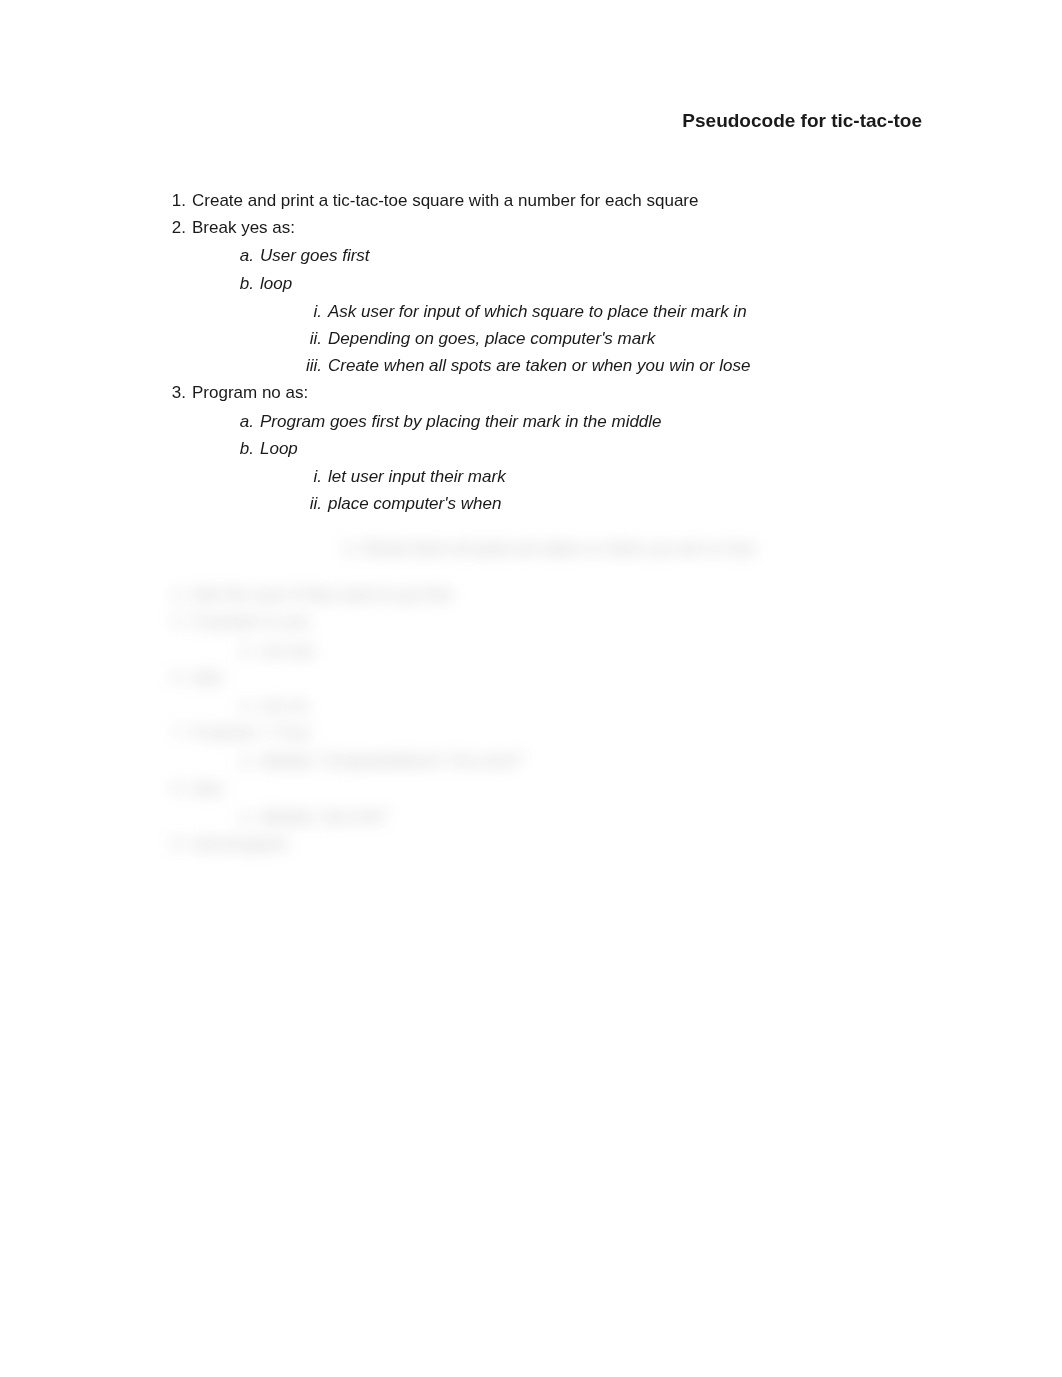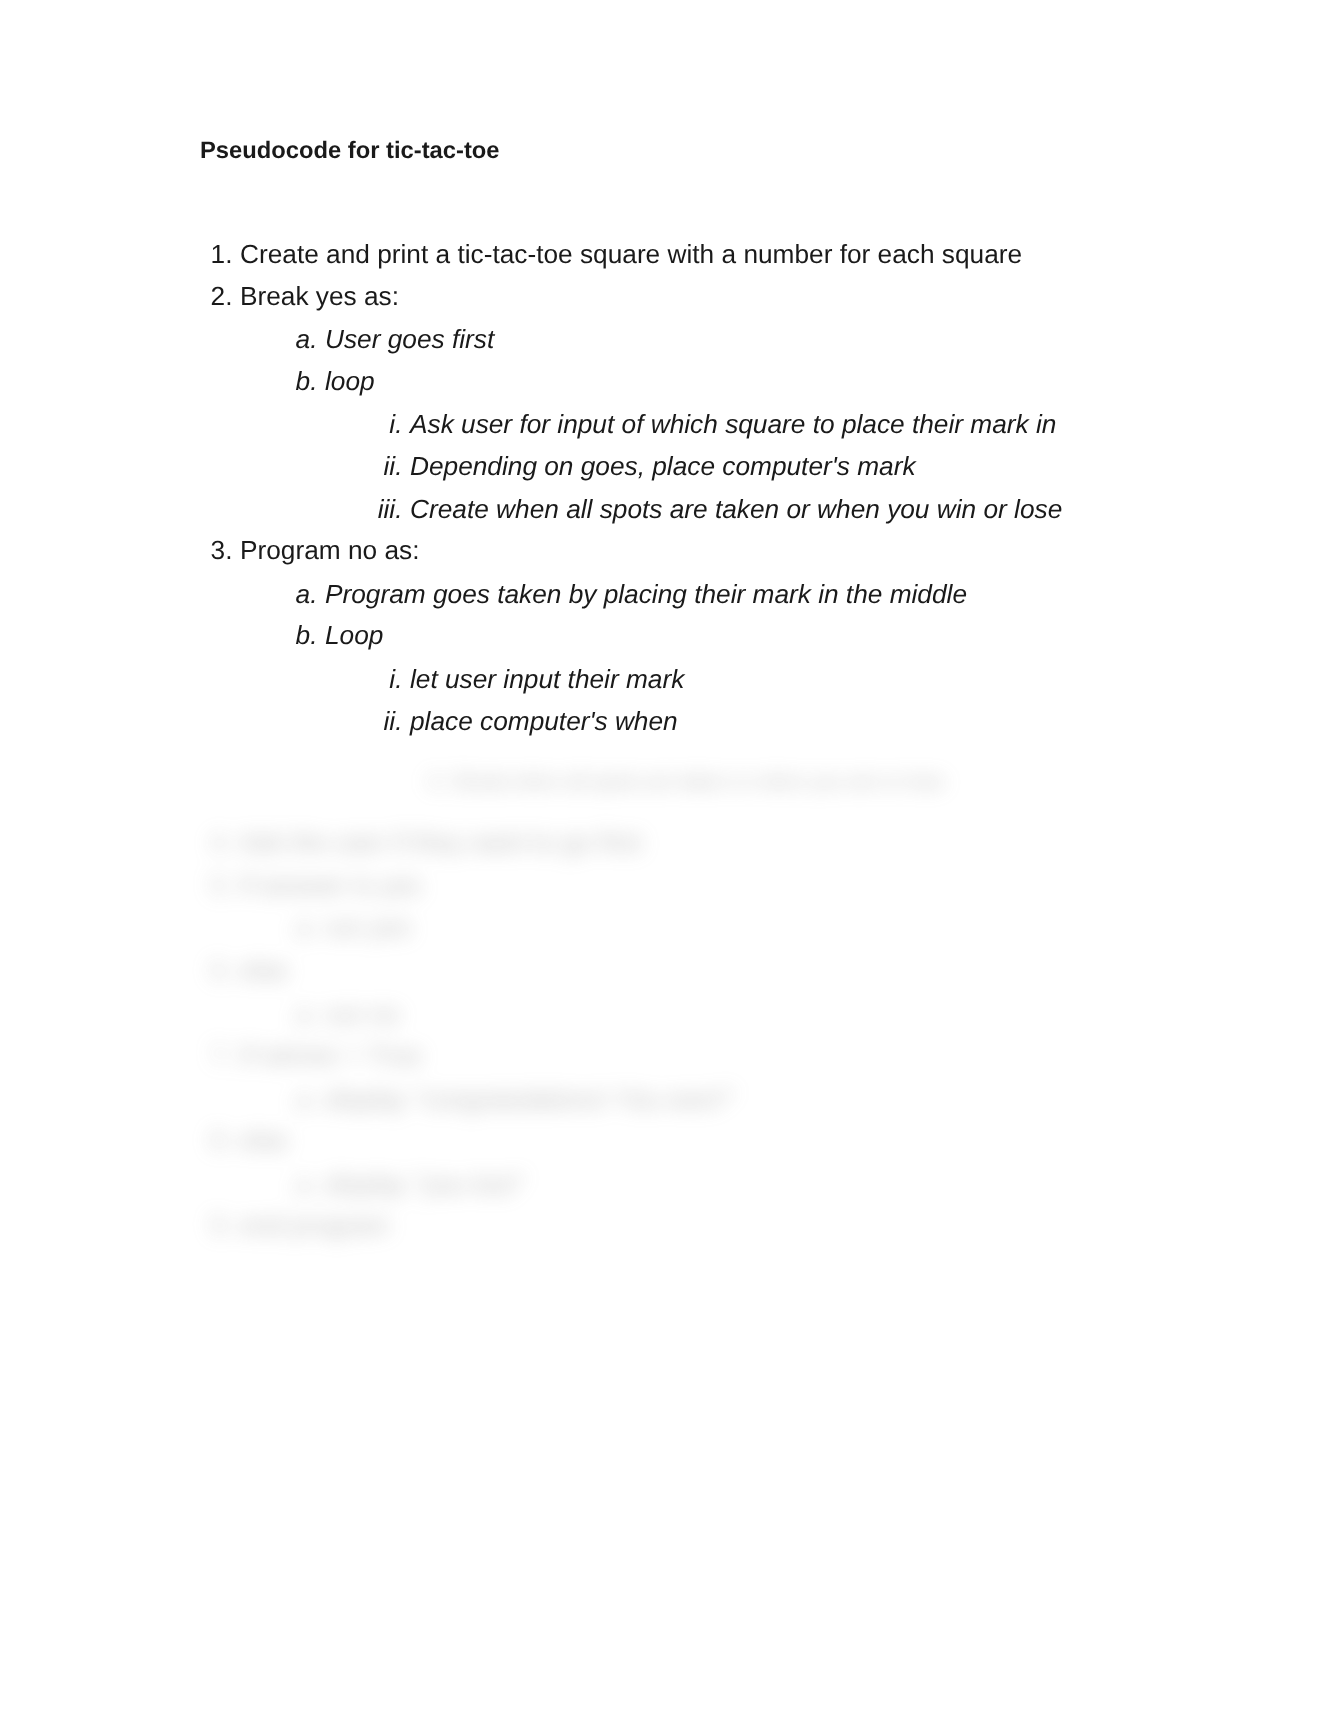--- a/index.html
+++ b/index.html
@@ -10,29 +10,29 @@
     body {
       width: 1062px;
       height: 1377px;
       background: #ffffff;
       font-family: Arial, Helvetica, sans-serif;
       color: #1a1a1a;
       padding: 110px 140px 0 160px;
       position: relative;
     }
     .title {
-      text-align: left;
+      text-align: right;
       font-size: 19px;
       font-weight: bold;
       margin-bottom: 55px;
     }
     ol.level1 {
       list-style: none;
       counter-reset: l1;
-      font-size: 21px;
+      font-size: 17px;
       line-height: 1.6;
       margin-top: 23px;
     }
     ol.level1 > li {
       counter-increment: l1;
       position: relative;
       padding-left: 32px;
       margin-bottom: 0;
     }
     ol.level1 > li::before {
@@ -109,21 +109,21 @@
         <ol class="level3">
           <li><span>Ask user for input of which square to place their mark in</span></li>
           <li><span>Depending on goes, place computer's mark</span></li>
           <li><span>Create when all spots are taken or when you win or lose</span></li>
         </ol>
       </li>
     </ol>
   </li>
   <li><span>Program no as:</span>
     <ol class="level2">
-      <li><span>Program goes taken by placing their mark in the middle</span></li>
+      <li><span>Program goes first by placing their mark in the middle</span></li>
       <li><span>Loop</span>
         <ol class="level3">
           <li><span>let user input their mark</span></li>
           <li><span>place computer's when</span></li>
         </ol>
       </li>
     </ol>
   </li>
 </ol>
 

